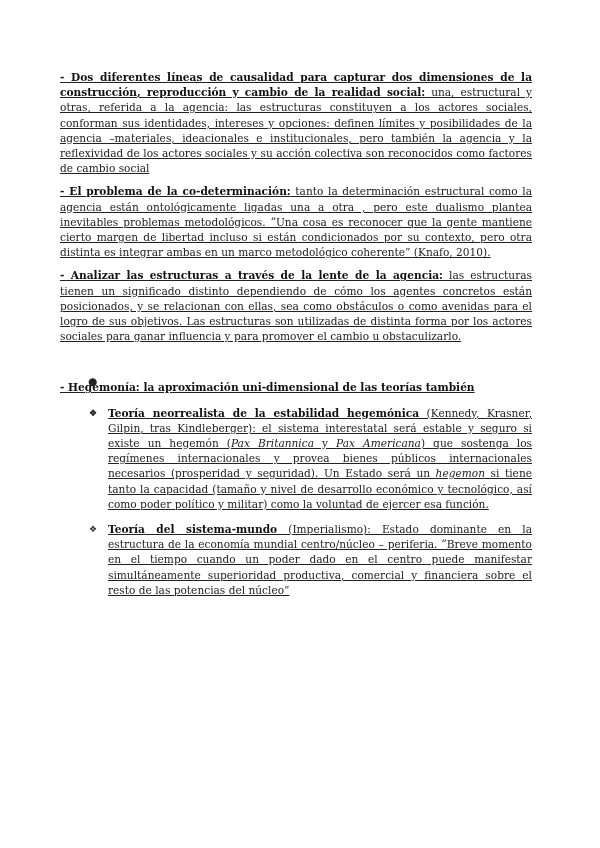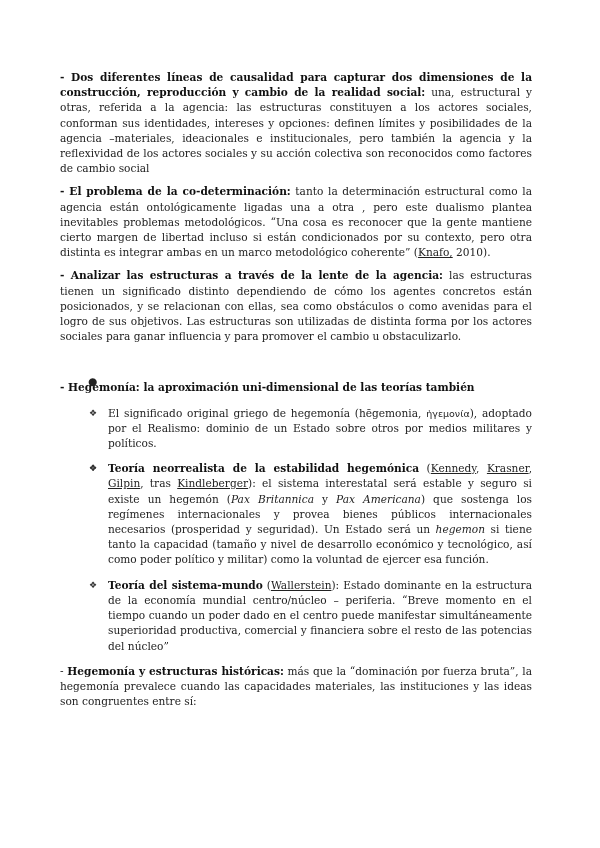--- a/index.html
+++ b/index.html
@@ -1,18 +1,18 @@
 <!DOCTYPE html>
 <html><head>
 <meta charset="utf-8">
 <style>
   html, body { margin: 0; padding: 0; background: #ffffff; }
   body { width: 600px; height: 848px; position: relative; overflow: hidden;
          font-family: "DejaVu Serif", "Liberation Serif", serif; color: #222; }
-  .page { position: absolute; left: 60px; top: 70px; width: 472px; font-size: 10.6px; line-height: 15.2px; }
+  .page { position: absolute; left: 60px; top: 70px; width: 472px; font-size: 10.6px; line-height: 15.2px; text-decoration: underline; }
   p { margin: 0; text-align: justify; }
   .para { margin-bottom: 8px; }
   b { font-weight: bold; color: #111; }
   u { text-decoration: underline; margin-top: 48px; }
   .gap { height: 22px; }
   .bullet-main { position: relative; padding-left: 48px; margin-bottom: 6px; }
   .bullet-main .dot { position: absolute; left: 28px; top: 0; }
   .subhead { margin-bottom: 10px; }
   .diamond-item { position: relative; padding-left: 48px; margin-bottom: 10px; }
   .diamond-item .dia { position: absolute; left: 29px; top: 0; font-size: 9px; color: #333; }
@@ -40,34 +40,30 @@
   <div class="bullet-main">
     <span class="dot">●</span>
   </div>
 
   <p class="subhead">
     <b>- Hegemonía: la aproximación uni-dimensional de las teorías también</b>
   </p>
 
   <div class="diamond-item">
     <span class="dia">❖</span>
-    <p><span>El significado original griego de hegemonía (hēgemonia, </span><span class="greek">ἡγεμονία</span><span>), adoptado por el Realismo: dominio de un Estado sobre otros por medios militares y políticos.</span></p>
   </div>
 
   <div class="diamond-item">
     <span class="dia">❖</span>
   </div>
 
   <div class="diamond-item">
     <span class="dia">❖</span>
     <p><b>Teoría neorrealista de la estabilidad hegemónica</b><span> (</span><u>Kennedy</u><span>, </span><u>Krasner</u><span>, </span><u>Gilpin</u><span>, tras </span><u>Kindleberger</u><span>): el sistema interestatal será estable y seguro si existe un hegemón (</span><i>Pax Britannica</i><span> y </span><i>Pax Americana</i><span>) que sostenga los regímenes internacionales y provea bienes públicos internacionales necesarios (prosperidad y seguridad). Un Estado será un </span><i>hegemon</i><span> si tiene tanto la capacidad (tamaño y nivel de desarrollo económico y tecnológico, así como poder político y militar) como la voluntad de ejercer esa función.</span></p>
   </div>
 
   <div class="diamond-item">
     <span class="dia">❖</span>
-    <p><b>Teoría del sistema-mundo</b><span> (</span><u>Wallerstein</u><span>): Estado dominante en la estructura de la economía mundial centro/núcleo – periferia. “Breve momento en el tiempo cuando un poder dado en el centro puede manifestar simultáneamente superioridad productiva, comercial y financiera sobre el resto de las potencias del núcleo”</span></p>
+    <p><b>Teoría del sistema-mundo</b><span> (</span><u>Imperialismo</u><span>): Estado dominante en la estructura de la economía mundial centro/núcleo – periferia. “Breve momento en el tiempo cuando un poder dado en el centro puede manifestar simultáneamente superioridad productiva, comercial y financiera sobre el resto de las potencias del núcleo”</span></p>
   </div>
 
-  <p class="para">
-    <span>- </span><b>Hegemonía y estructuras históricas:</b><span> más que la “dominación por fuerza bruta”, la hegemonía prevalece cuando las capacidades materiales, las instituciones y las ideas son congruentes entre sí:</span>
-  </p>
 
 </div>
 
 </body></html>

